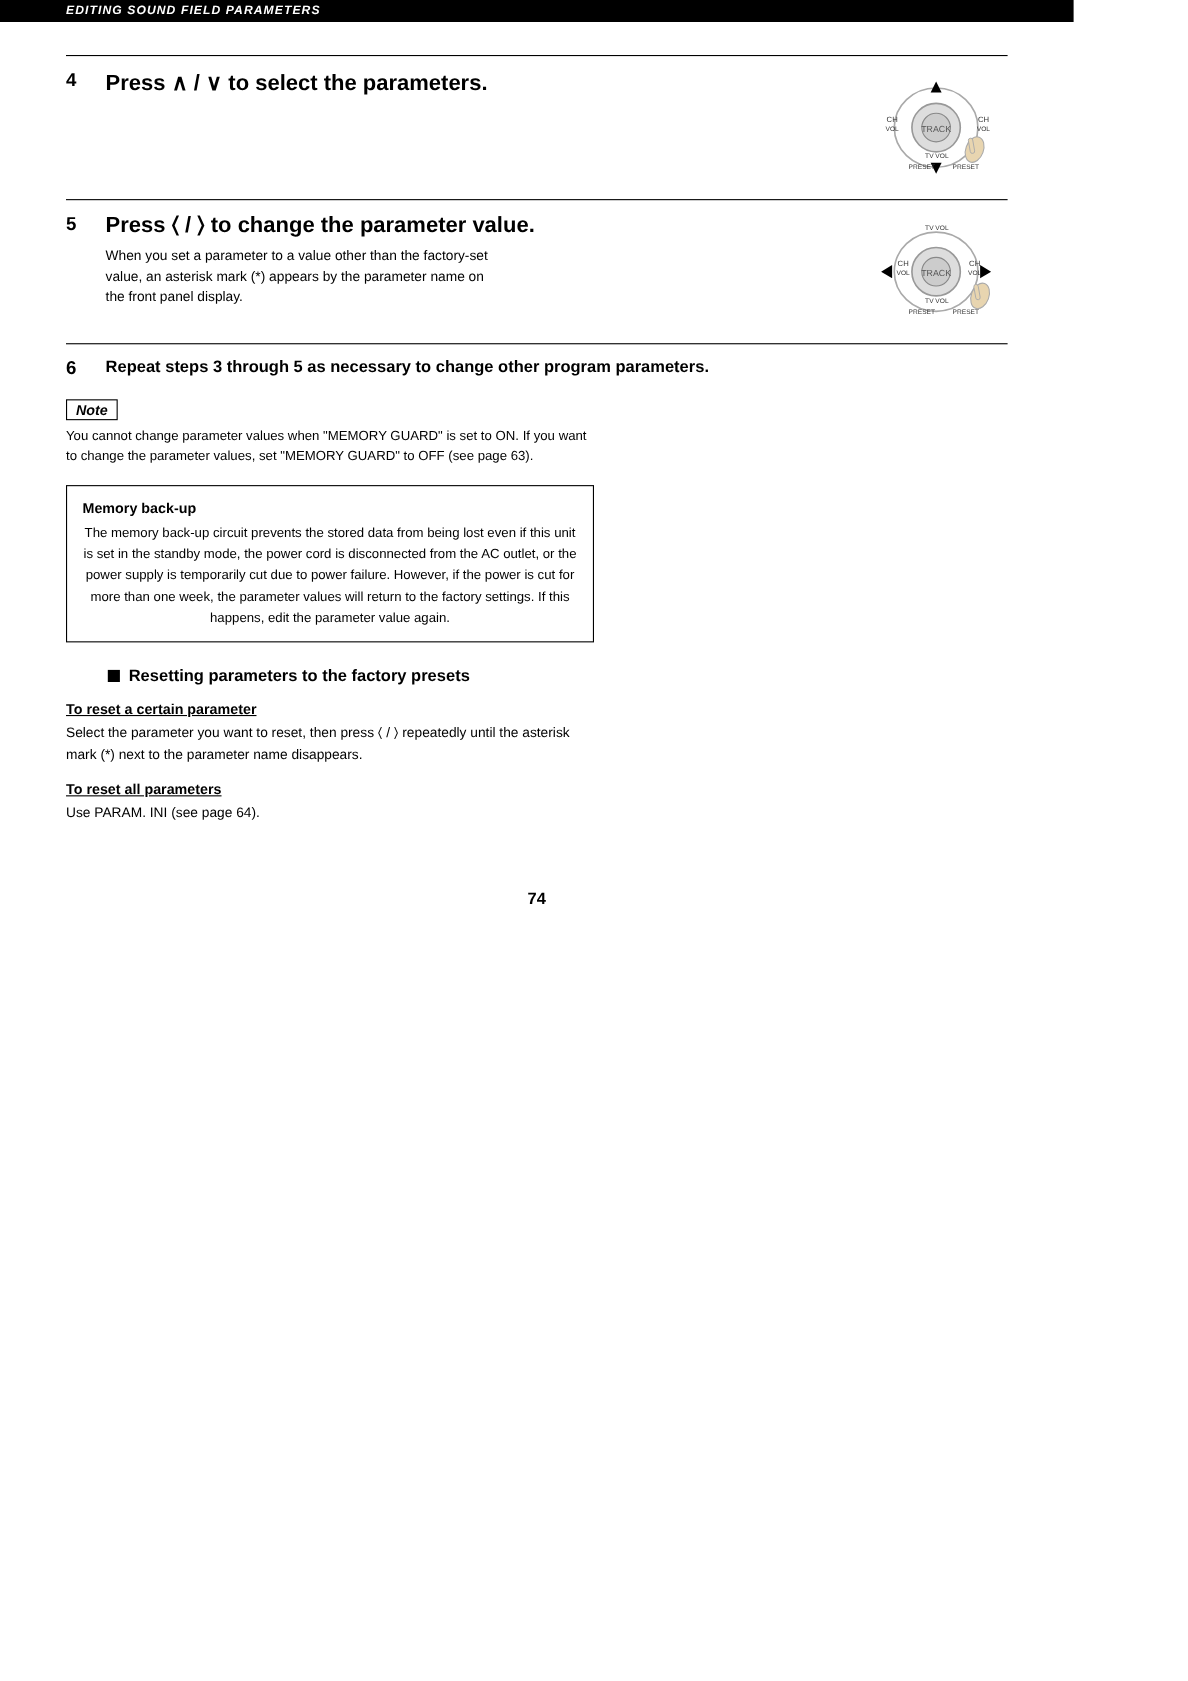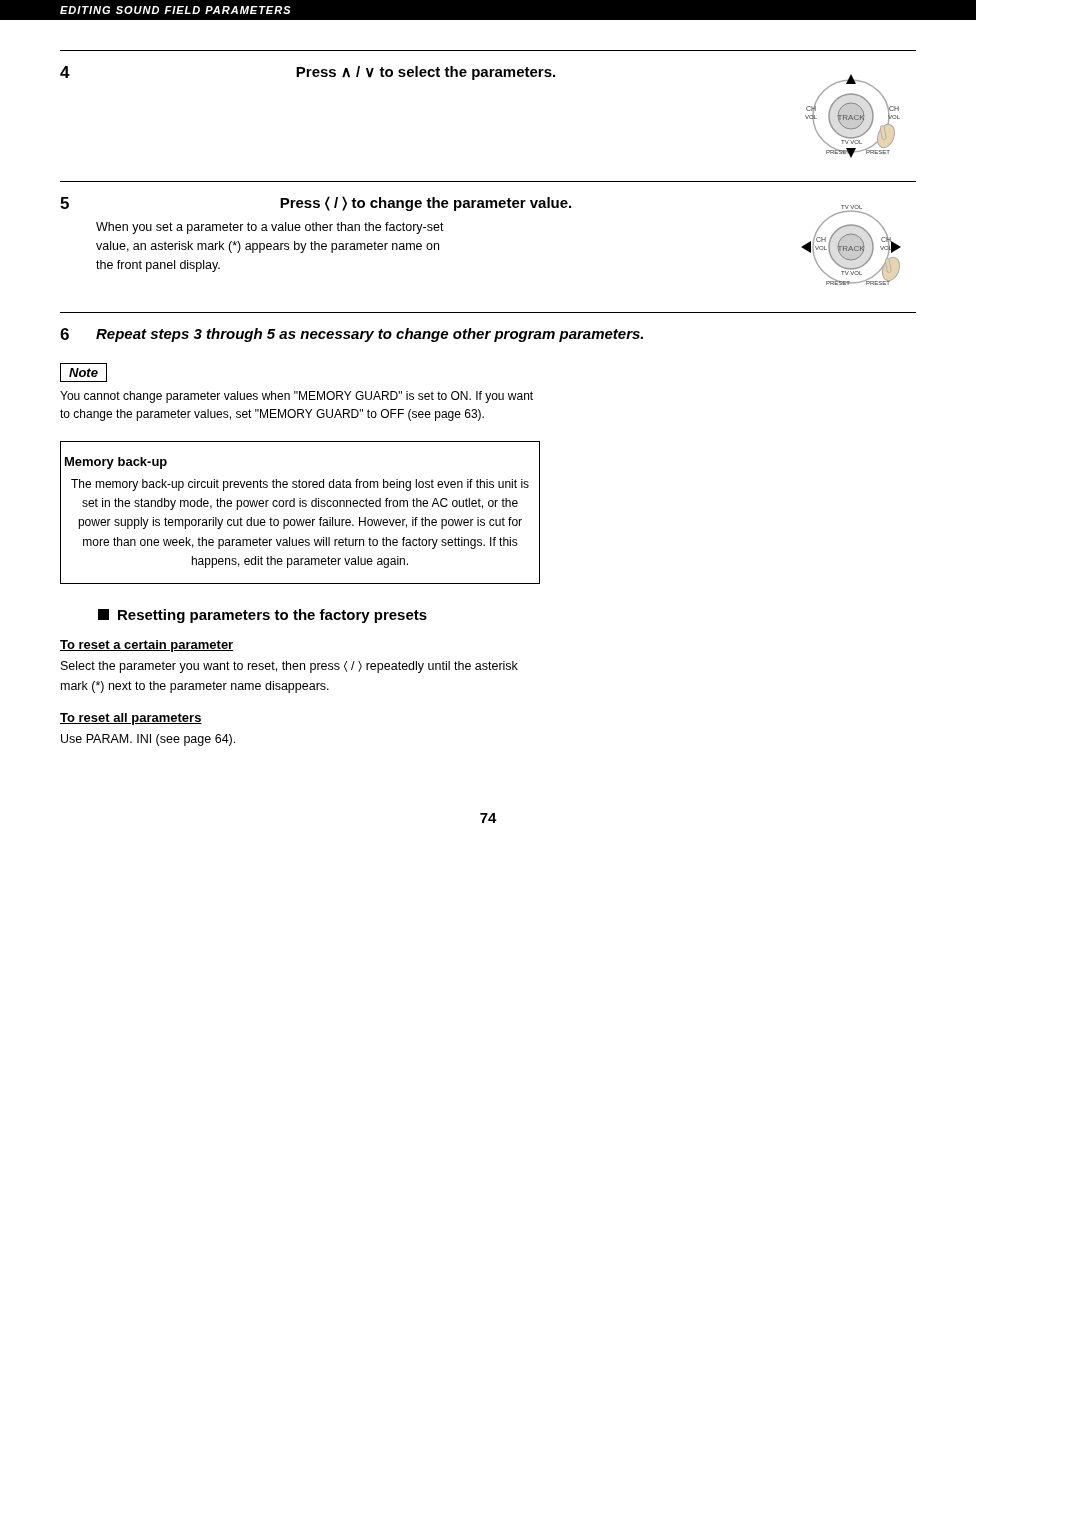--- a/index.html
+++ b/index.html
@@ -39,24 +39,23 @@
     .step-number {
       font-size: 17px;
       font-weight: bold;
       min-width: 36px;
       margin-top: 0;
     }
     .step-content {
       flex: 1;
     }
     .step-title {
-      font-size: 15px;
+      font-size: 20px;
       font-weight: bold;
       margin-bottom: 6px;
-      text-align: center;
     }
     .step-body {
       font-size: 12.5px;
       line-height: 1.5;
       max-width: 350px;
     }
     .step-image {
       margin-left: 30px;
       display: flex;
       align-items: center;
@@ -74,21 +73,20 @@
     .step6-row {
       border-top: 1.5px solid #000;
       padding-top: 12px;
       margin-bottom: 18px;
       display: flex;
       align-items: flex-start;
     }
     .step6-title {
       font-size: 15px;
       font-weight: bold;
-      font-style: italic;
     }
 
     .note-box {
       margin: 18px 0;
     }
     .note-label {
       font-style: italic;
       font-weight: bold;
       font-size: 13px;
       border: 1.5px solid #000;
@@ -97,21 +95,21 @@
       margin-bottom: 5px;
     }
     .note-text {
       font-size: 12px;
       line-height: 1.5;
       max-width: 480px;
     }
 
     .memory-box {
       border: 1.5px solid #000;
-      padding: 12px 3px;
+      padding: 12px 14px;
       margin: 14px 0 20px 0;
       max-width: 480px;
     }
     .memory-title {
       font-weight: bold;
       font-size: 13px;
       margin-bottom: 6px;
     }
     .memory-text {
       font-size: 12px;

